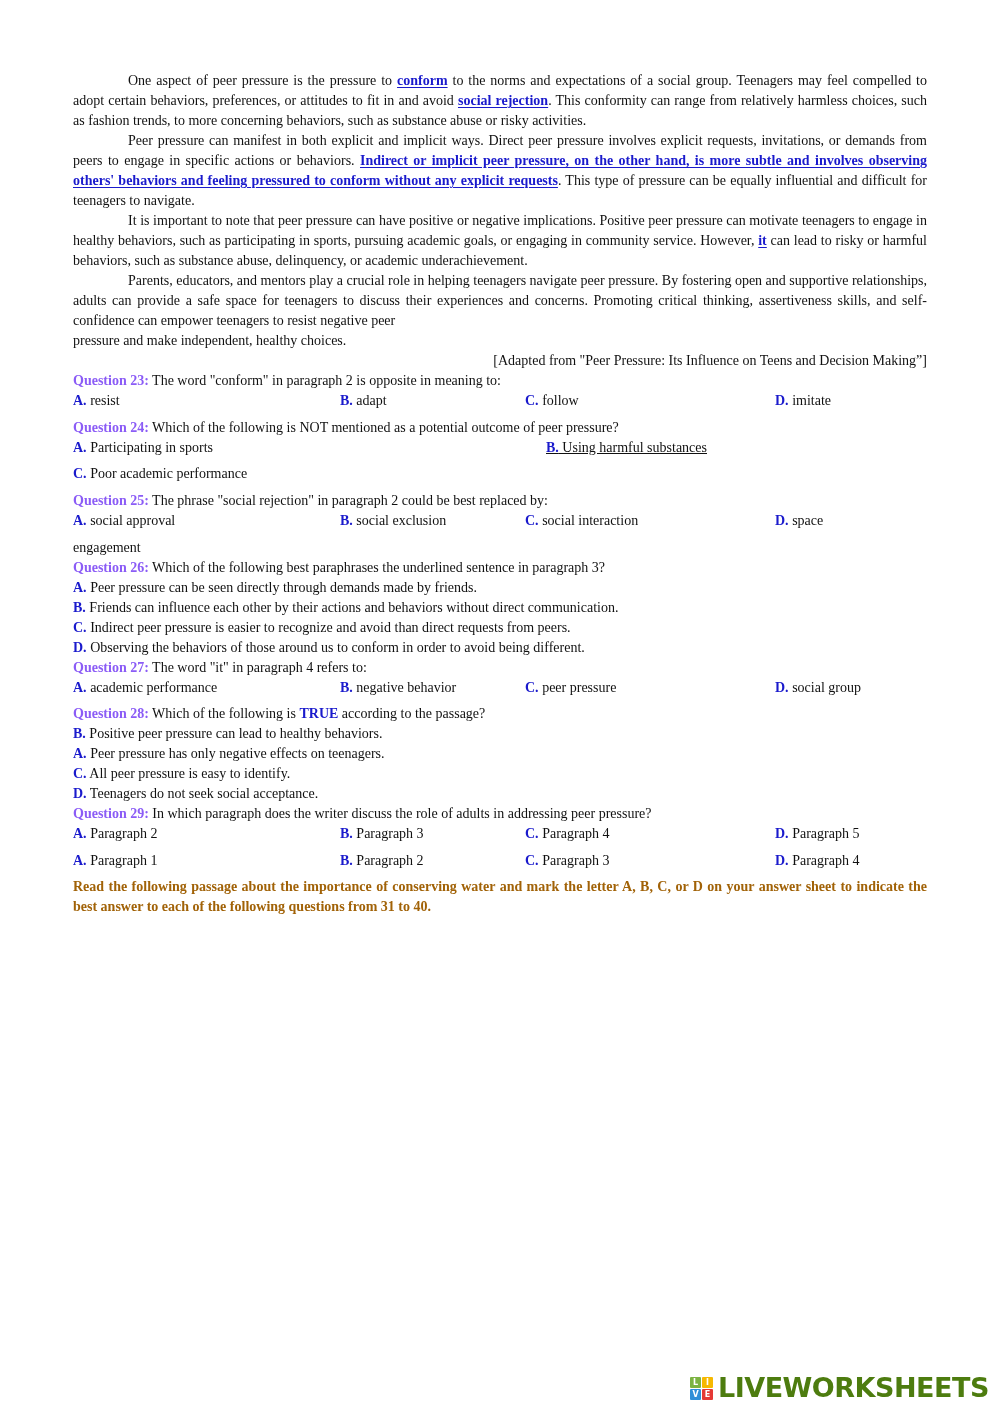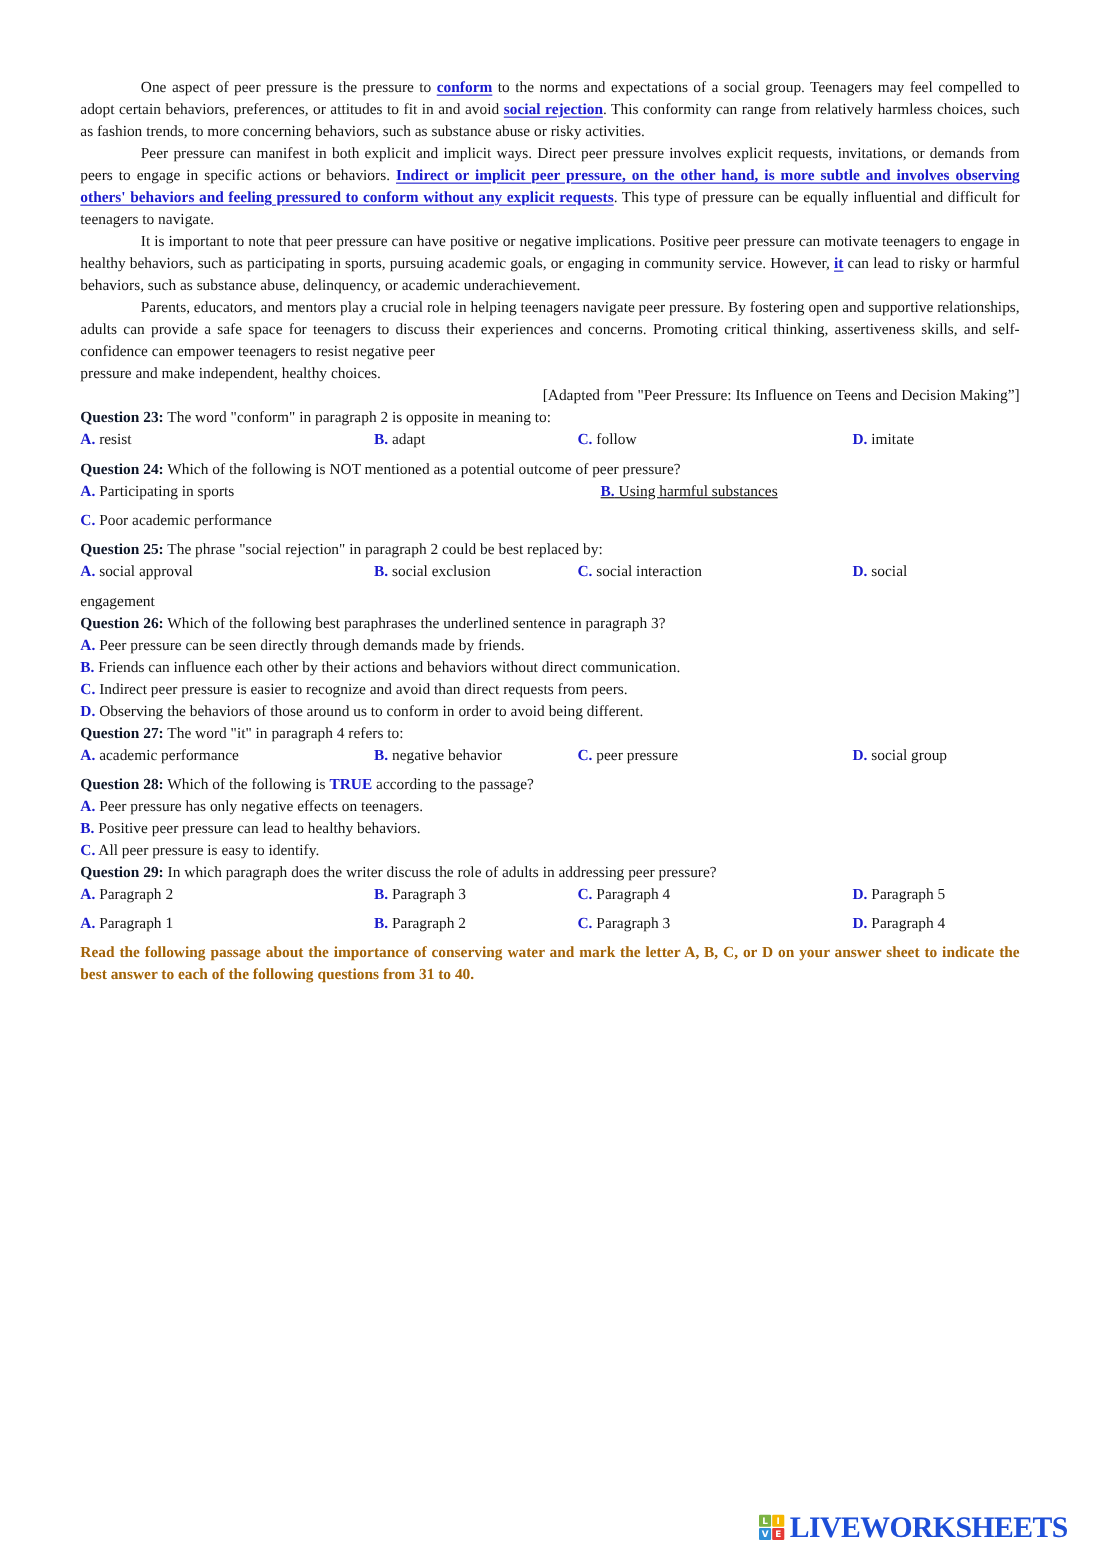--- a/index.html
+++ b/index.html
@@ -10,21 +10,21 @@
   }
   .page {
     position: absolute; left: 73px; top: 71px; width: 854px;
     font-size: 14px; line-height: 20px;
   }
   .para { margin: 0; text-align: justify; text-indent: 55px; }
   .para.noindent { text-indent: 0; }
   .blue-u { color: #1a1acc; font-weight: bold; text-decoration: underline; text-decoration-thickness: 1px; text-underline-offset: 2px; }
   .source { text-align: right; margin: 0; }
   .qline { margin: 0; }
-  .qlabel { color: #0f172a; font-weight: bold; }
+  .qlabel { color: #8b5cf6; font-weight: bold; }
   .opt-letter { color: #1a1acc; font-weight: bold; }
   .kw { color: #1a1acc; font-weight: bold; }
   .row4 { position: relative; height: 26.65px; white-space: nowrap; }
   .row4 .c { position: absolute; top: 0; }
   .row4 .c0 { left: 0; } .row4 .c1 { left: 238px; margin-left: 29px; } .row4 .c2 { left: 452px; } .row4 .c3 { left: 702px; }
   .row2 { position: relative; height: 26.65px; white-space: nowrap; }
   .row2 .c { position: absolute; top: 0; }
   .row2 .c0 { left: 0; } .row2 .c1 { left: 473px; text-decoration: underline; }
   .row1 { margin: 0; }
   .instruction { margin: 0; color: #a16207; font-weight: bold; text-align: justify; }
@@ -79,21 +79,21 @@
       <span class="c c0"><span class="opt-letter">C.</span><span> Poor academic performance</span></span>
     </div>
   </div>
 
   <div>
     <p class="qline"><span class="qlabel">Question 25:</span><span> The phrase "social rejection" in paragraph 2 could be best replaced by:</span></p>
     <div class="row4">
       <span class="c c0"><span class="opt-letter">A.</span><span> social approval</span></span>
       <span class="c c1"><span class="opt-letter">B.</span><span> social exclusion</span></span>
       <span class="c c2"><span class="opt-letter">C.</span><span> social interaction</span></span>
-      <span class="c c3"><span class="opt-letter">D.</span><span> social</span></span>
+      <span class="c c3"><span class="opt-letter">D.</span><span> space</span></span>
     </div>
     <p class="row1">engagement</p>
   </div>
 
   <div>
     <p class="qline"><span class="qlabel">Question 26:</span><span> Which of the following best paraphrases the underlined sentence in paragraph 3?</span></p>
     <p class="row1"><span class="opt-letter">A.</span><span> Peer pressure can be seen directly through demands made by friends.</span></p>
     <p class="row1"><span class="opt-letter">B.</span><span> Friends can influence each other by their actions and behaviors without direct communication.</span></p>
     <p class="row1"><span class="opt-letter">C.</span><span> Indirect peer pressure is easier to recognize and avoid than direct requests from peers.</span></p>
     <p class="row1"><span class="opt-letter">D.</span><span> Observing the behaviors of those around us to conform in order to avoid being different.</span></p>
@@ -104,23 +104,24 @@
     <div class="row4">
       <span class="c c0"><span class="opt-letter">A.</span><span> academic performance</span></span>
       <span class="c c1"><span class="opt-letter">B.</span><span> negative behavior</span></span>
       <span class="c c2"><span class="opt-letter">C.</span><span> peer pressure</span></span>
       <span class="c c3"><span class="opt-letter">D.</span><span> social group</span></span>
     </div>
   </div>
 
   <div>
     <p class="qline"><span class="qlabel">Question 28:</span><span> Which of the following is </span><span class="kw">TRUE</span><span> according to the passage?</span></p>
+    <p class="row1"><span class="opt-letter">B.</span><span> Positive peer pressure can lead to healthy behaviors.</span></p>
     <p class="row1"><span class="opt-letter">A.</span><span> Peer pressure has only negative effects on teenagers.</span></p>
-    <p class="row1"><span class="opt-letter">B.</span><span> Positive peer pressure can lead to healthy behaviors.</span></p>
     <p class="row1"><span class="opt-letter">C.</span><span> All peer pressure is easy to identify.</span></p>
+    <p class="row1"><span class="opt-letter">D.</span><span> Teenagers do not seek social acceptance.</span></p>
   </div>
 
   <div>
     <p class="qline"><span class="qlabel">Question 29:</span><span> In which paragraph does the writer discuss the role of adults in addressing peer pressure?</span></p>
     <div class="row4">
       <span class="c c0"><span class="opt-letter">A.</span><span> Paragraph 2</span></span>
       <span class="c c1"><span class="opt-letter">B.</span><span> Paragraph 3</span></span>
       <span class="c c2"><span class="opt-letter">C.</span><span> Paragraph 4</span></span>
       <span class="c c3"><span class="opt-letter">D.</span><span> Paragraph 5</span></span>
     </div>
@@ -138,14 +139,14 @@
   <p class="instruction">Read the following passage about the importance of conserving water and mark the letter A, B, C, or D on your answer sheet to indicate the best answer to each of the following questions from 31 to 40.</p>
 </div>
 
 <div class="logo">
   <div class="logo-grid">
     <span style="background:#7cb342;">L</span>
     <span style="background:#f6b800;">I</span>
     <span style="background:#2f8fd8;">V</span>
     <span style="background:#e53935;">E</span>
   </div>
-  <span class="logo-text" style="color: #1d4ed8; font-family: Liberation Serif, serif;">LIVEWORKSHEETS</span>
+  <span class="logo-text" style="color: #4d7c0f;">LIVEWORKSHEETS</span>
 </div>
 
 </body></html>

